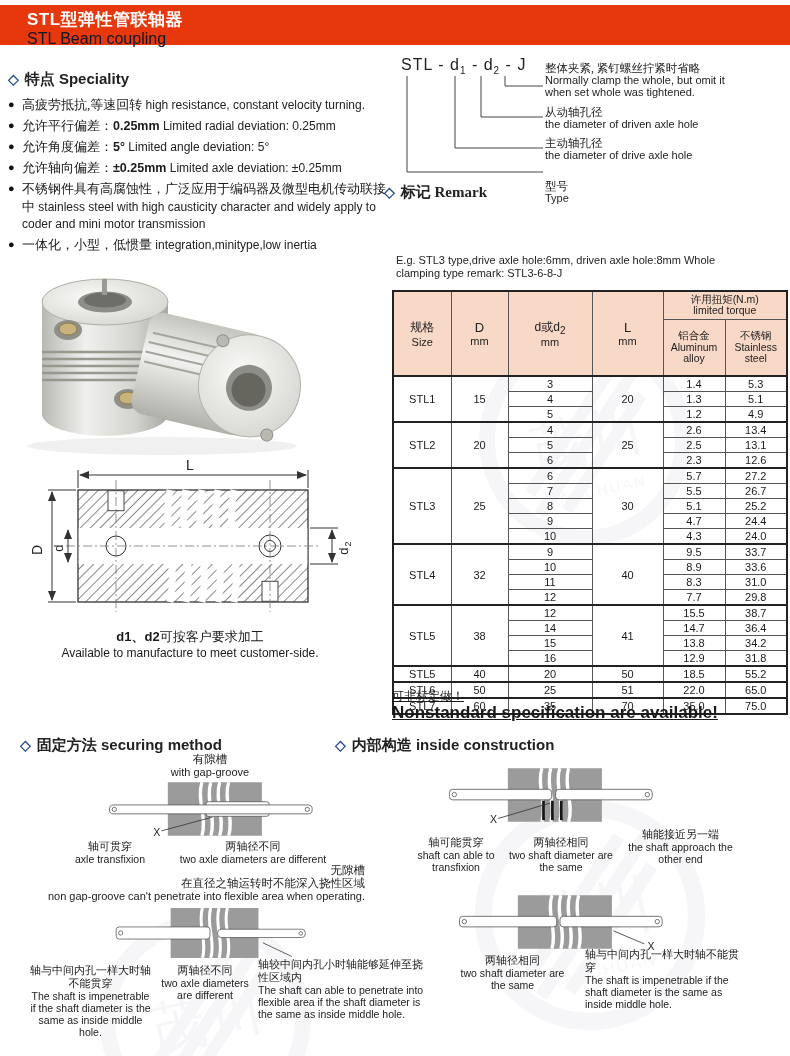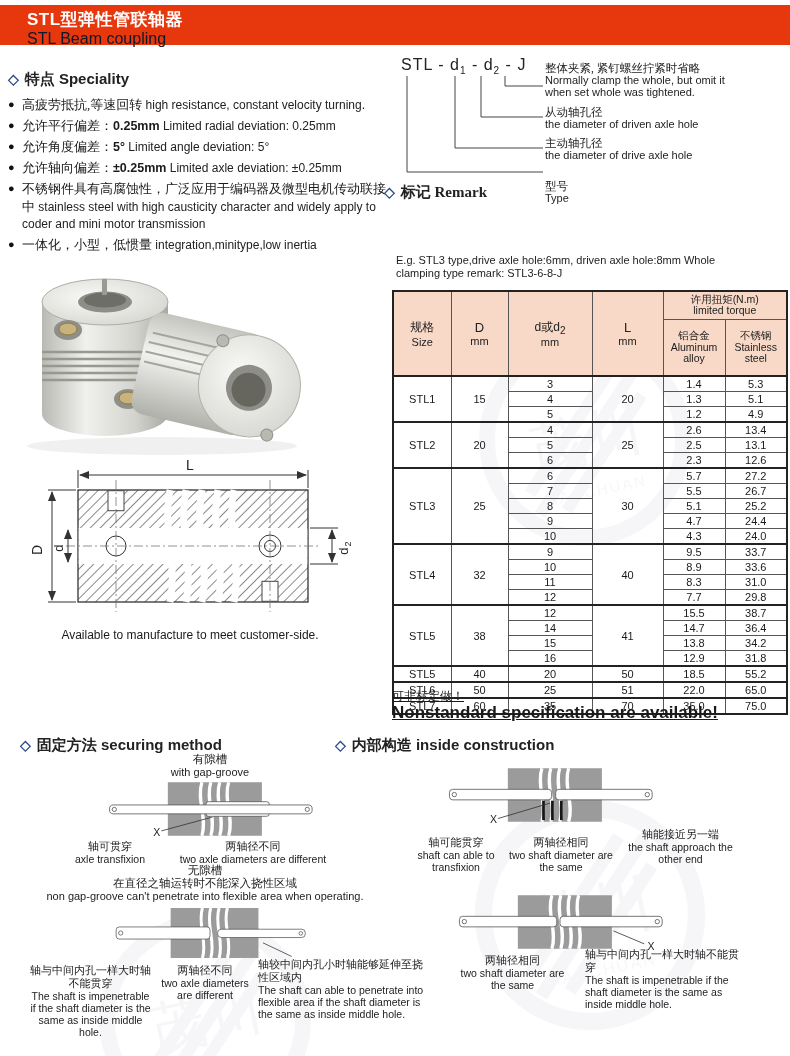--- a/index.html
+++ b/index.html
@@ -257,20 +257,21 @@
 
     <g stroke="#333" stroke-width="1">
       <line x1="292" y1="70" x2="320" y2="70"></line>
         <line x1="292" y1="106" x2="320" y2="106"></line>
       <line x1="314" y1="72" x2="314" y2="104" marker-start="url(#arb)" marker-end="url(#ar)"></line>
     </g>
     <text x="330" y="90" text-anchor="middle" font-size="13" fill="#222" transform="rotate(-90 330 90)"><tspan>d</tspan><tspan font-size="9" dx="1" dy="3">2</tspan></text>
   </svg>
 
   <div class="abs caption" style="left:20px;top:628px;width:340px;">
+    <div class="l1"><span class="b">d1、d2</span><span class="zh">可按客户要求加工</span></div>
     <div class="l2">Available to manufacture to meet customer-side.</div>
   </div>
 
   <div class="abs desig">
     <div class="code">
       <span>STL</span> <span>-</span>
       <span>d</span><sub>1</sub> <span>-</span>
       <span>d</span><sub>2</sub> <span>-</span>
       <span>J</span>
     </div>
@@ -520,21 +521,21 @@
     <line x1="70" y1="64" x2="133" y2="47" stroke="#333" stroke-width="1"></line>
     <text x="60" y="70" font-size="13" fill="#222">X</text>
   </svg>
   <div class="abs lab" style="left:55px;top:840px;width:110px;">
     <span class="zh">轴可贯穿</span><span>axle transfixion</span>
   </div>
   <div class="abs lab" style="left:168px;top:840px;width:170px;">
     <span class="zh">两轴径不同</span><span>two axle diameters are different</span>
   </div>
 
-  <div class="abs dtitle" style="left:45px;top:864px;width:320px;">
+  <div class="abs dtitle" style="left:45px;top:864px;width:320px;text-align:right;">
     <span class="zh">无隙槽</span>
     <span class="zh">在直径之轴运转时不能深入挠性区域</span>
     <span>non gap-groove can't penetrate into flexible area when operating.</span>
   </div>
   <svg class="abs" style="left:85px;top:905px;" width="250" height="56" viewBox="0 0 260 74">
     <rect x="78" y="4" width="116" height="66" fill="#9b9b9b"></rect>
     <g stroke="#fff" stroke-width="4" fill="none">
       <path d="M120,4 c-7,22 7,44 0,66"></path>
         <path d="M131,4 c-7,22 7,44 0,66"></path>
       <path d="M142,4 c-7,22 7,44 0,66"></path>

